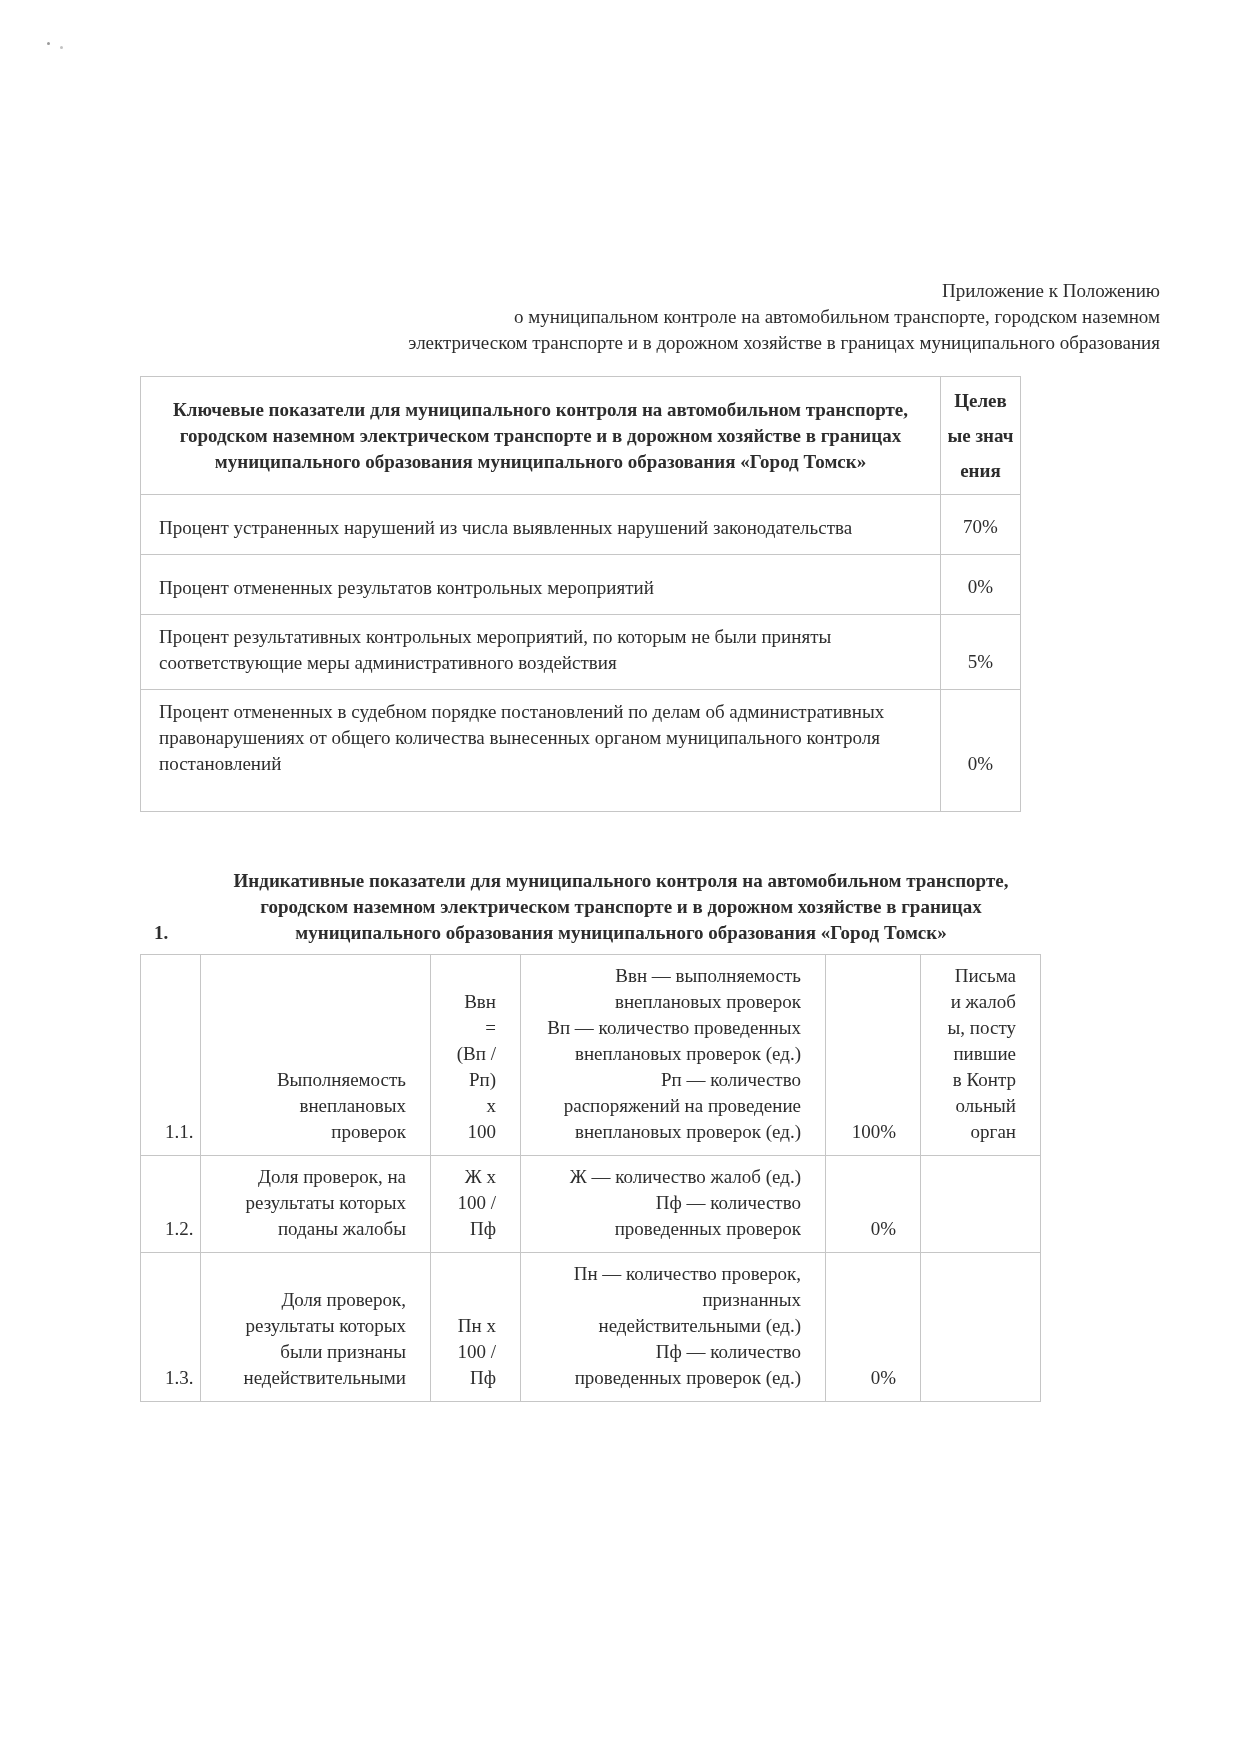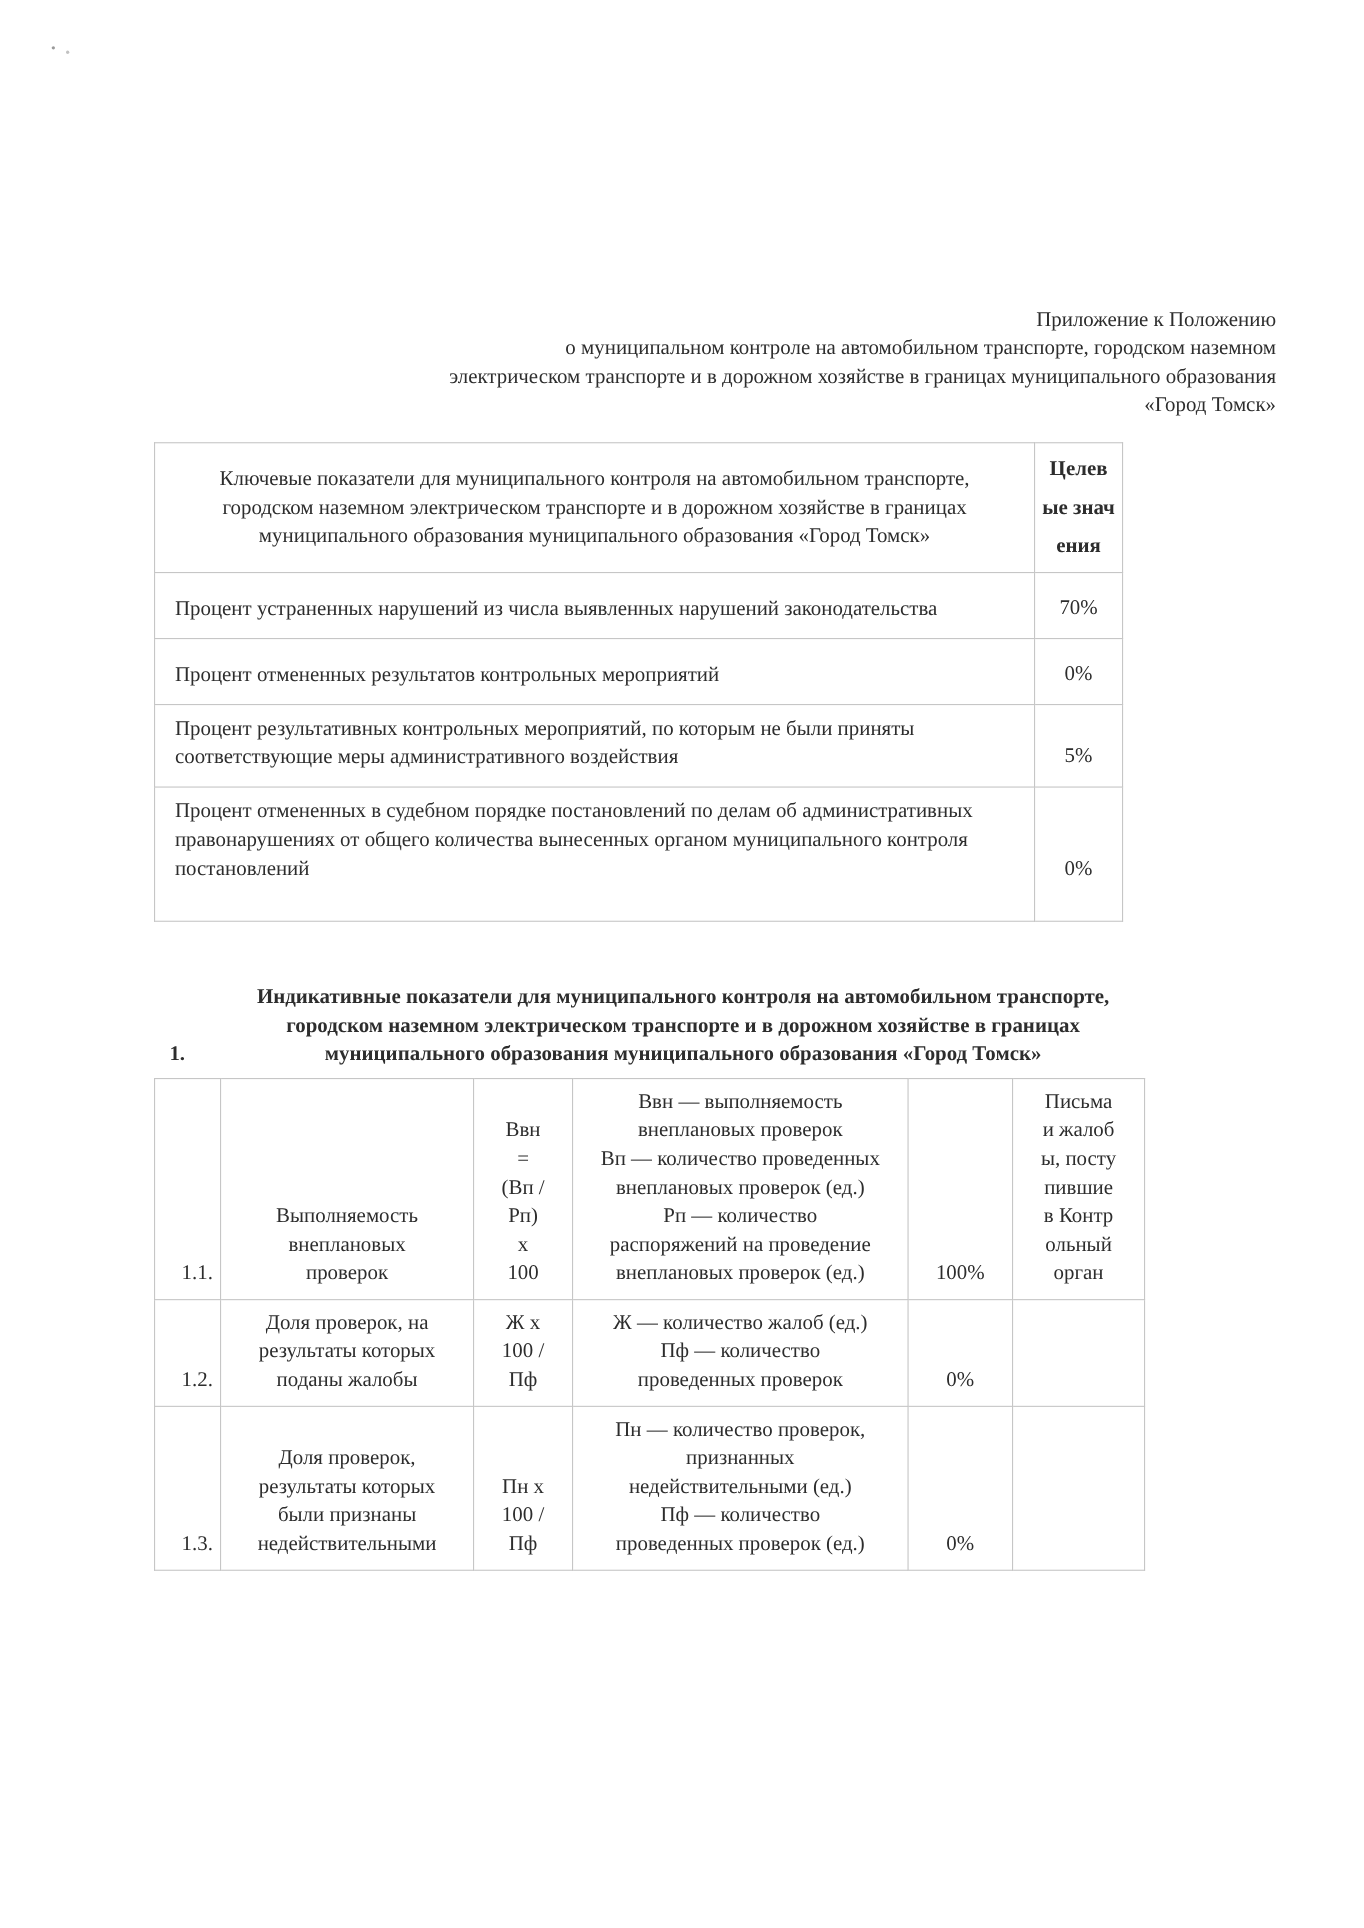--- a/index.html
+++ b/index.html
@@ -23,21 +23,21 @@
   
   .header-block { text-align: right; padding-right: 80px; }
 
   table { border-collapse: collapse; table-layout: fixed; }
   td, th { border: 1px solid #c6c6c6; }
 
   
   .key-table { margin: 20px 0 0 140px; width: 880px; }
   .key-title-cell {
     width: 800px;
-    font-weight: normal;
+    font-weight: bold;
     text-align: center;
     vertical-align: middle;
     padding: 12px 28px;
   }
   .target-header-cell {
     width: 80px;
     font-weight: bold;
     text-align: center;
     vertical-align: middle;
     word-break: break-all;
@@ -49,21 +49,21 @@
   .key-table tr:last-child .key-ind-cell,
   .key-table tr:last-child .key-val-cell { padding-bottom: 34px; }
 
   
   .section2 { display: flex; align-items: flex-end; margin: 56px 0 0 140px; width: 900px; }
   .sec-num { width: 62px; padding-left: 14px; font-weight: bold; }
   .sec-title { flex: 1; font-weight: bold; text-align: center; }
 
   
   .ind-table { margin: 8px 0 0 140px; width: 900px; }
-  .ind-table td { vertical-align: bottom; padding: 8px 24px 10px; text-align: center; }
+  .ind-table td { vertical-align: bottom; padding: 8px 24px 10px; text-align: right; }
   .cell-num { width: 60px; padding-left: 12px; }
   .cell-name { width: 230px; }
   .cell-formula { width: 90px; text-align: center; }
   .cell-legend { width: 305px; white-space: pre-line; }
   .cell-value { width: 95px; text-align: center; }
   .cell-source {
     width: 120px;
     vertical-align: middle;
     text-align: center;
     word-break: break-all;
@@ -75,21 +75,20 @@
 
 <div class="speck speck1"></div>
 <div class="speck speck2"></div>
 
 <div class="page">
 
   <div class="header-block">
     <div>Приложение к Положению</div>
     <div>о муниципальном контроле на автомобильном транспорте, городском наземном</div>
     <div>электрическом транспорте и в дорожном хозяйстве в границах муниципального образования</div>
-    <div>«Город Томск»</div>
   </div>
 
   <table class="key-table">
     <tbody>
       <tr>
         <td class="key-title-cell">Ключевые показатели для муниципального контроля на автомобильном транспорте, городском наземном электрическом транспорте и в дорожном хозяйстве в границах муниципального образования муниципального образования «Город Томск»</td>
         <td class="target-header-cell">Целевые значения</td>
       </tr>
       <tr>
         <td class="key-ind-cell">Процент устраненных нарушений из числа выявленных нарушений законодательства</td>

